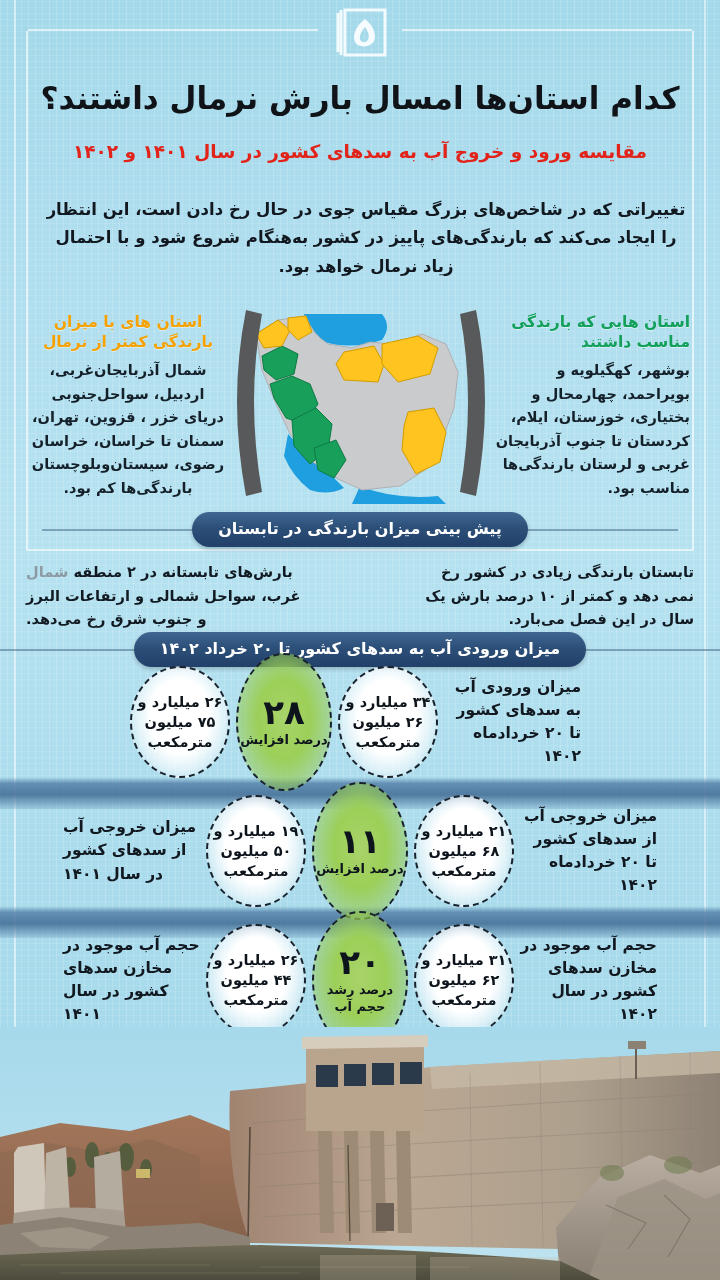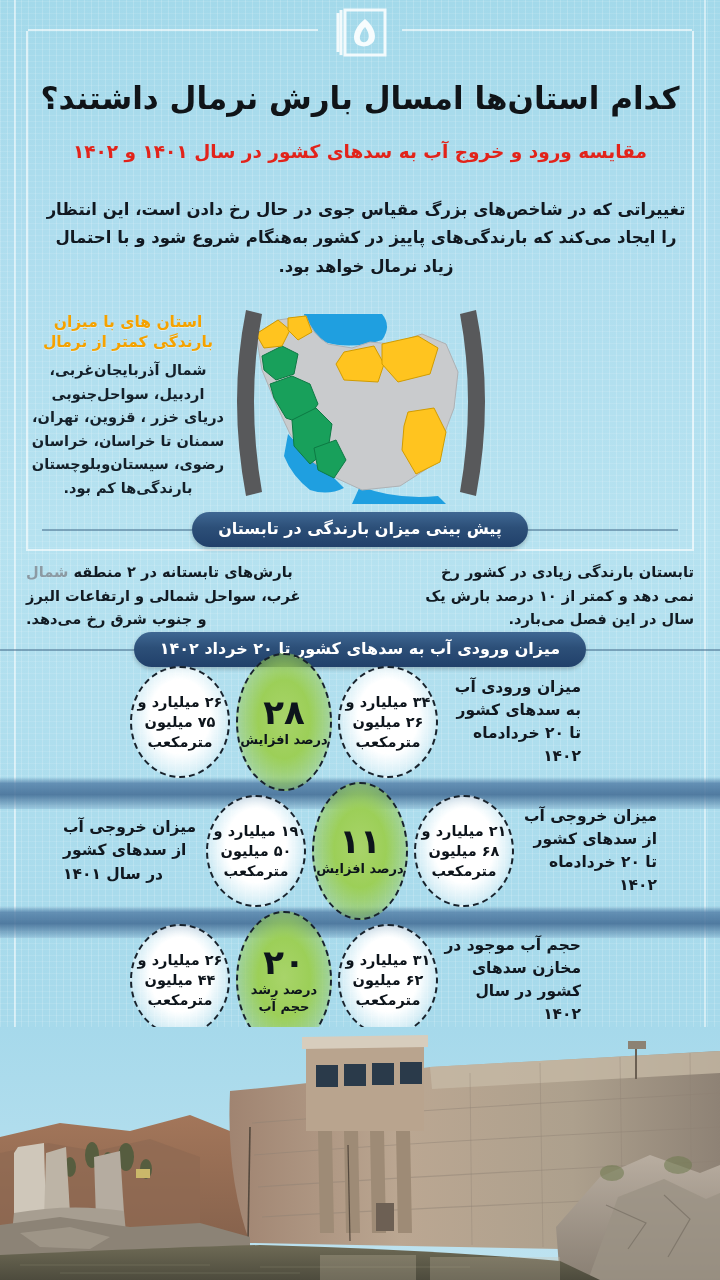--- a/index.html
+++ b/index.html
@@ -164,20 +164,24 @@
       <path d="M14 10 Q-4 100 14 196 L30 192 Q14 100 30 14 Z" fill="#58595b"></path>
       <path d="M244 10 Q262 100 244 196 L228 192 Q244 100 228 14 Z" fill="#58595b"></path>
     </svg>
   </div>
 
   <div class="col left">
     <h3>استان های با میزان بارندگی کمتر از نرمال</h3>
     <p>شمال آذربایجان‌غربی، اردبیل، سواحل‌جنوبی دریای خزر ، قزوین، تهران، سمنان تا خراسان، خراسان رضوی، سیستان‌وبلوچستان بارندگی‌ها کم بود.</p>
   </div>
 
+  <div class="col right">
+    <h3>استان هایی که بارندگی مناسب داشتند</h3>
+    <p>بوشهر، کهگیلویه و بویراحمد، چهارمحال و بختیاری، خوزستان، ایلام، کردستان تا جنوب آذربایجان غربی و لرستان بارندگی‌ها مناسب بود.</p>
+  </div>
 
   <div class="pillrow" style="top:512px">
     <span class="rule"></span>
     <span class="pill">پیش بینی میزان بارندگی در تابستان</span>
     <span class="rule"></span>
   </div>
 
   <div class="sumcol r">تابستان بارندگی زیادی در کشور رخ نمی دهد و کمتر از ۱۰ درصد بارش یک سال در این فصل می‌بارد.</div>
   <div class="sumcol l">
     <span>بارش‌های تابستانه در ۲ منطقه</span>
@@ -222,20 +226,21 @@
   <div class="row" style="top:921px">
     <div class="lab r">حجم آب موجود در مخازن سدهای کشور در سال ۱۴۰۲</div>
     <div class="bub">۳۱ میلیارد و ۶۲ میلیون مترمکعب</div>
     <div class="bub pct">
       <div>
         <span class="pctnum">۲۰</span>
         <span class="pctsub">درصد رشد حجم آب</span>
       </div>
     </div>
     <div class="bub">۲۶ میلیارد و ۴۴ میلیون مترمکعب</div>
+    <div class="lab l">حجم آب موجود در مخازن سدهای کشور در سال ۱۴۰۱</div>
   </div>
 
   <div class="photo">
     <svg viewBox="0 0 720 253" width="720" height="253" preserveAspectRatio="none">
       <defs>
         <linearGradient id="sky" x1="0" y1="0" x2="0" y2="1">
           <stop offset="0" stop-color="#a6d9eb"></stop>
             <stop offset="1" stop-color="#bfe3f0"></stop>
         </linearGradient>
         <linearGradient id="wall" x1="0" y1="0" x2="1" y2="0">

